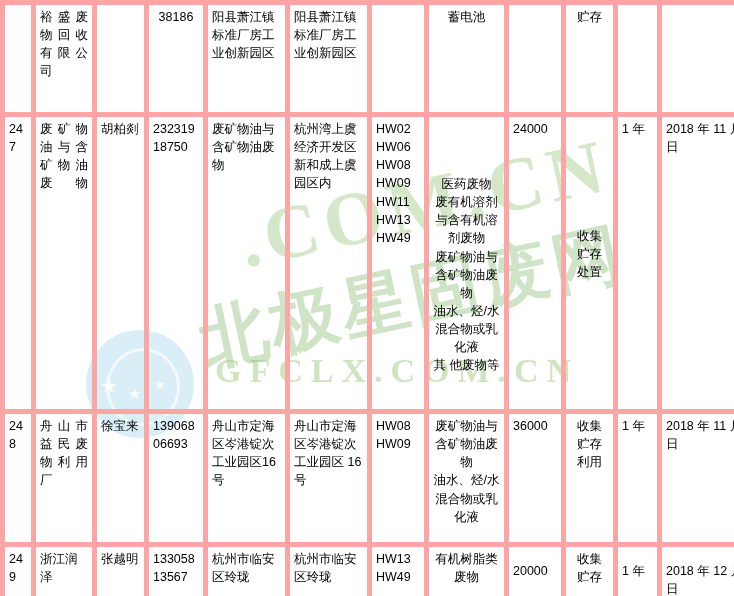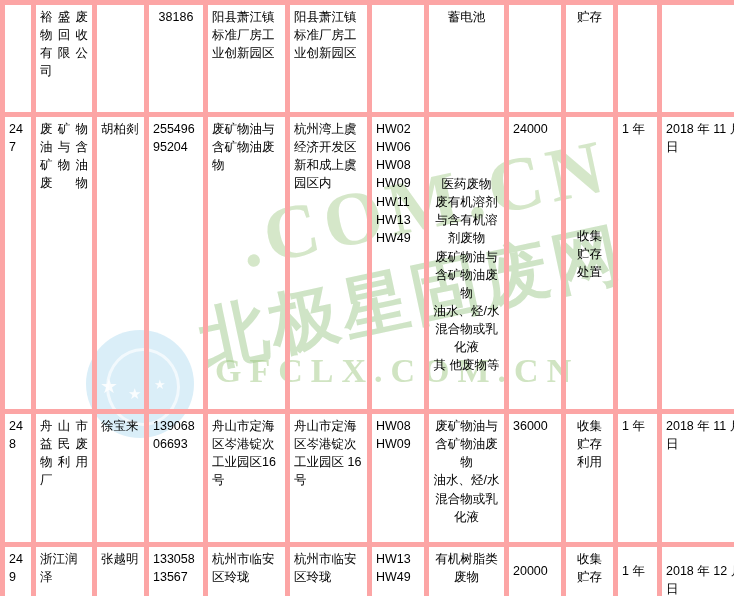--- a/index.html
+++ b/index.html
@@ -173,21 +173,21 @@
       <td class="cell-center v-top"></td>
       <td class="cell-left v-top">贮存</td>
       <td class="cell-center v-top"></td>
       <td class="cell-center v-top"></td>
     </tr>
 
     <tr style="height:297px;">
       <td class="cell-center v-top">247</td>
       <td class="just v-mid" style="width:40px;">废矿物油与含矿物油废物</td>
       <td class="cell-center v-mid">胡柏剡</td>
-      <td class="cell-center v-mid">25549695204</td>
+      <td class="cell-center v-mid">23231918750</td>
       <td class="cell-center v-mid">废矿物油与含矿物油废物</td>
       <td class="cell-center v-mid">杭州湾上虞经济开发区新和成上虞园区内</td>
       <td class="cell-center v-mid hwlist" style="white-space:pre-line;">HW02
 HW06
 HW08
 HW09
 HW11
 HW13
 HW49</td>
       <td class="cell-left v-top" style="white-space:pre-line; padding-top:58px;">医药废物

